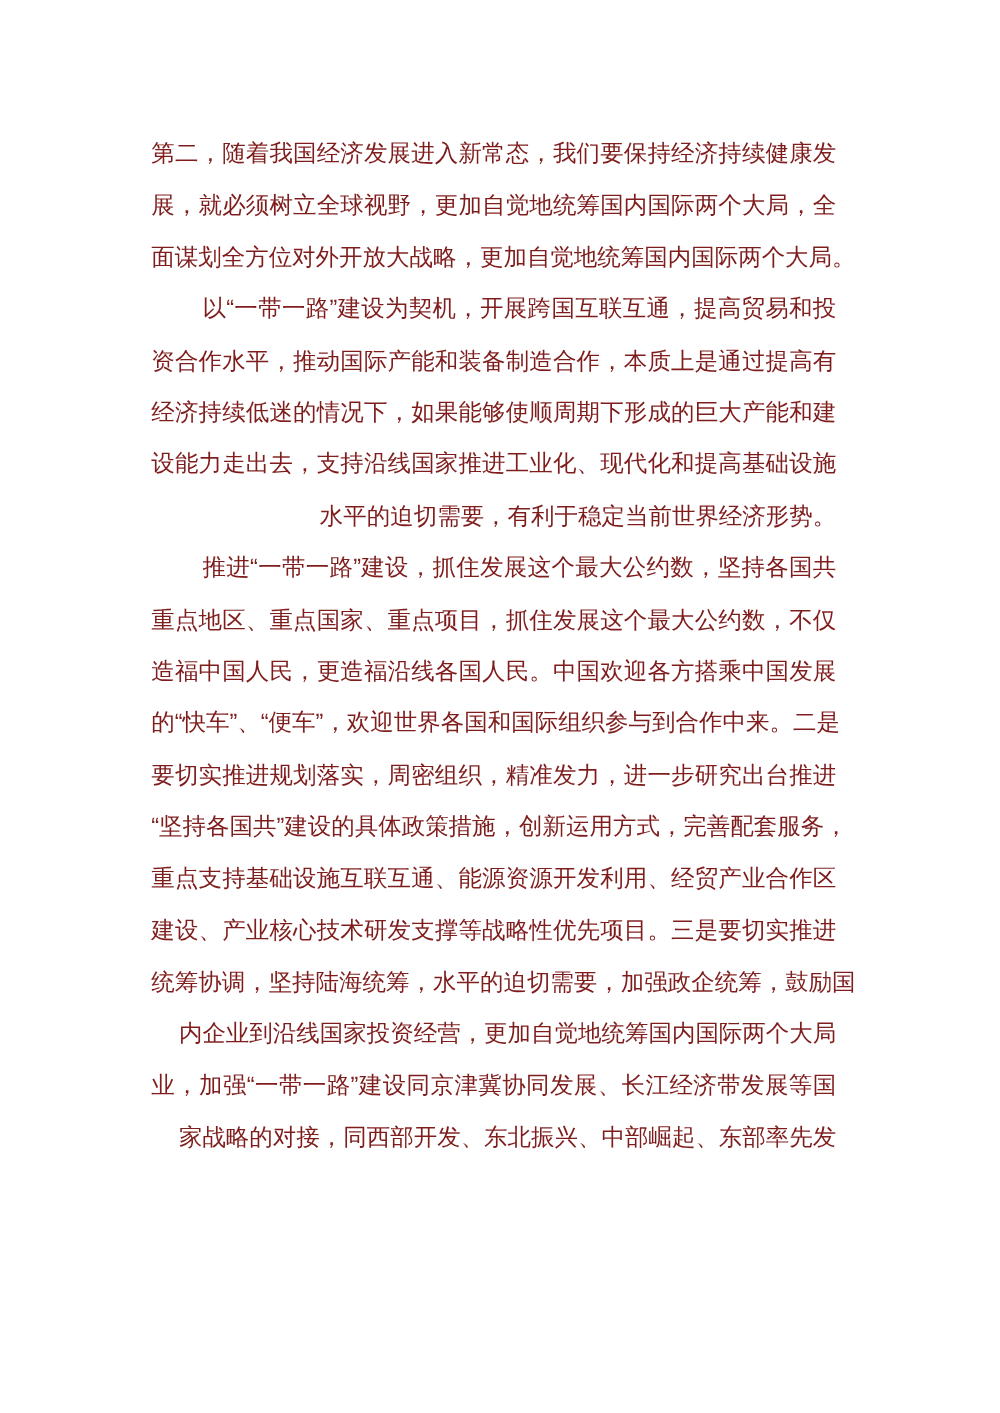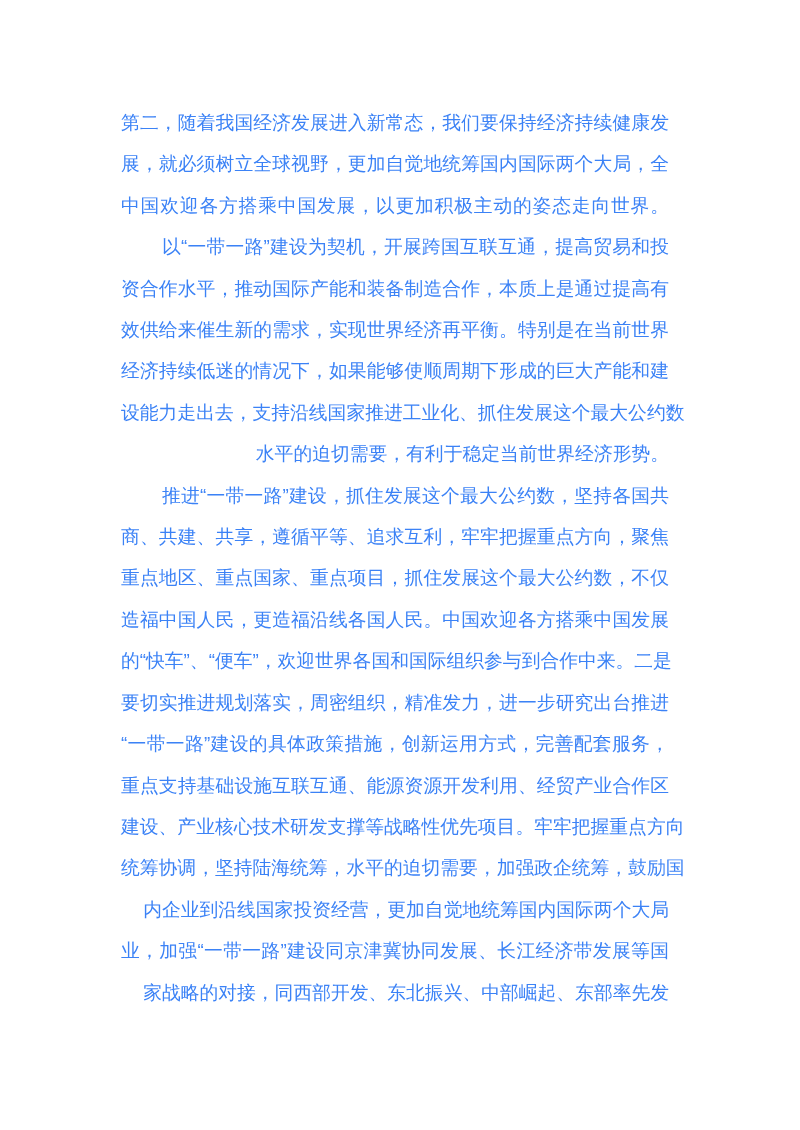--- a/index.html
+++ b/index.html
@@ -13,21 +13,21 @@
     height: 1130px;
     background: #ffffff;
     overflow: hidden;
     font-family: "Liberation Sans", sans-serif;
   }
   .text-column {
     position: absolute;
     left: 121px;
     top: 102px;
     width: 548px;
-    color: #3b82f6;
+    color: #7f1d1d;
     font-size: 18.8px;
     line-height: 41.4px;
     font-weight: 500;
     letter-spacing: 0;
   }
   .para {
     margin: 0;
     padding: 0;
   }
   .line {
@@ -45,42 +45,40 @@
 </style>
 </head>
 <body>
 
 <div class="page">
   <div class="text-column">
 
     <div class="para">
       <span class="line j">第二，随着我国经济发展进入新常态，我们要保持经济持续健康发</span>
       <span class="line j">展，就必须树立全球视野，更加自觉地统筹国内国际两个大局，全</span>
-      <span class="line j">中国欢迎各方搭乘中国发展，以更加积极主动的姿态走向世界。</span>
+      <span class="line j">面谋划全方位对外开放大战略，更加自觉地统筹国内国际两个大局。</span>
     </div>
 
     <div class="para">
       <span class="line j indent">以“一带一路”建设为契机，开展跨国互联互通，提高贸易和投</span>
       <span class="line j">资合作水平，推动国际产能和装备制造合作，本质上是通过提高有</span>
-      <span class="line j">效供给来催生新的需求，实现世界经济再平衡。特别是在当前世界</span>
       <span class="line j">经济持续低迷的情况下，如果能够使顺周期下形成的巨大产能和建</span>
-      <span class="line j">设能力走出去，支持沿线国家推进工业化、抓住发展这个最大公约数</span>
+      <span class="line j">设能力走出去，支持沿线国家推进工业化、现代化和提高基础设施</span>
       <span class="line">水平的迫切需要，有利于稳定当前世界经济形势。</span>
     </div>
 
     <div class="para">
       <span class="line j indent">推进“一带一路”建设，抓住发展这个最大公约数，坚持各国共</span>
-      <span class="line j">商、共建、共享，遵循平等、追求互利，牢牢把握重点方向，聚焦</span>
       <span class="line j">重点地区、重点国家、重点项目，抓住发展这个最大公约数，不仅</span>
       <span class="line j">造福中国人民，更造福沿线各国人民。中国欢迎各方搭乘中国发展</span>
       <span class="line j">的“快车”、“便车”，欢迎世界各国和国际组织参与到合作中来。二是</span>
       <span class="line j">要切实推进规划落实，周密组织，精准发力，进一步研究出台推进</span>
-      <span class="line j">“一带一路”建设的具体政策措施，创新运用方式，完善配套服务，</span>
+      <span class="line j">“坚持各国共”建设的具体政策措施，创新运用方式，完善配套服务，</span>
       <span class="line j">重点支持基础设施互联互通、能源资源开发利用、经贸产业合作区</span>
-      <span class="line j">建设、产业核心技术研发支撑等战略性优先项目。牢牢把握重点方向</span>
+      <span class="line j">建设、产业核心技术研发支撑等战略性优先项目。三是要切实推进</span>
       <span class="line j">统筹协调，坚持陆海统筹，水平的迫切需要，加强政企统筹，鼓励国</span>
       <span class="line">内企业到沿线国家投资经营，更加自觉地统筹国内国际两个大局</span>
       <span class="line j">业，加强“一带一路”建设同京津冀协同发展、长江经济带发展等国</span>
       <span class="line">家战略的对接，同西部开发、东北振兴、中部崛起、东部率先发</span>
     </div>
 
   </div>
 </div>
 
 </body></html>

